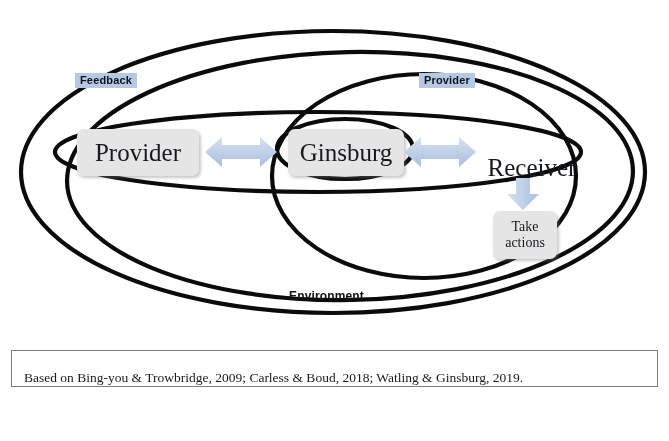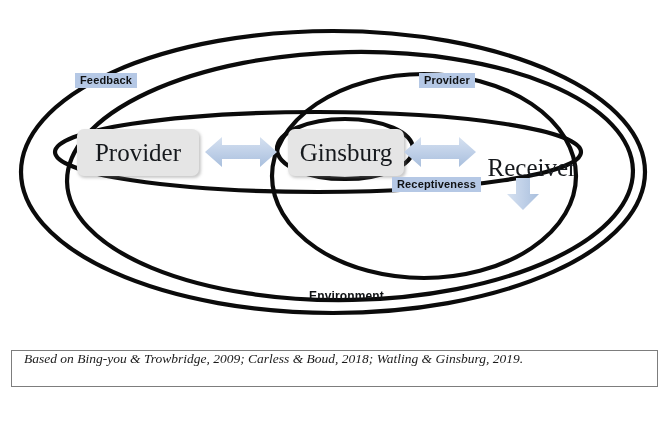--- a/index.html
+++ b/index.html
@@ -94,43 +94,42 @@
     white-space: nowrap;
     line-height: 1;
   }
   .ring-label.plain {
     background: transparent;
     padding: 0;
   }
   #label-feedback      { left: 75px;  top: 73px; }
   #label-literacy      { left: 419px; top: 73px; }
   #label-receptiveness { left: 392px; top: 177px; }
-  #label-environment   { left: 289px; top: 290px; font-size: 12px; margin-left: 20px; }
+  #label-environment   { left: 289px; top: 290px; font-size: 12px; }
 
   
   .arrow {
     position: absolute;
   }
   #arrow-provider-message { left: 205px; top: 134px; width: 72px; height: 36px; }
   #arrow-message-receiver { left: 404px; top: 134px; width: 72px; height: 36px; }
   #arrow-receiver-actions { left: 505px; top: 178px; width: 36px; height: 32px; }
 
   
   #caption-box {
     position: absolute;
     left: 11px;
     top: 350px;
     width: 647px;
     height: 37px;
     box-sizing: border-box;
     border: 1px solid #7d7d7d;
     background: #ffffff;
     display: flex;
-    align-items: flex-start;
-    font-style: italic;
+    align-items: flex-end;
   }
   #caption-text {
     font-family: "Liberation Serif", serif;
     font-size: 13.5px;
     color: #1a1a1a;
     padding-left: 12px;
   }
 </style>
 </head>
 <body>
@@ -163,38 +162,41 @@
 
       <ellipse class="ellipse-ring" cx="345" cy="149" rx="68" ry="30"></ellipse>
     </svg>
 
     <div class="node-box big" id="node-provider">Provider</div>
 
     <div class="node-box big" id="node-message">Ginsburg</div>
 
     <div id="node-receiver">Receiver</div>
 
+    <div class="node-box" id="node-take-actions">
+      <span>Take</span>
+      <span>actions</span>
+    </div>
 
     <svg class="arrow" id="arrow-provider-message" viewBox="0 0 72 36">
       <polygon fill="url(#arrowGradH)" points="0,18 17,3 17,11 55,11 55,3 72,18 55,33 55,25 17,25 17,33"></polygon>
     </svg>
 
     <svg class="arrow" id="arrow-message-receiver" viewBox="0 0 72 36">
       <polygon fill="url(#arrowGradH)" points="0,18 17,3 17,11 55,11 55,3 72,18 55,33 55,25 17,25 17,33"></polygon>
     </svg>
 
     <svg class="arrow" id="arrow-receiver-actions" viewBox="0 0 36 32">
       <polygon fill="url(#arrowGradV)" points="11,0 25,0 25,16 34,16 18,32 2,16 11,16"></polygon>
     </svg>
 
     <div class="ring-label" id="label-feedback">Feedback</div>
 
     <div class="ring-label" id="label-literacy">Provider</div>
 
-    <div class="ring-label" id="label-receptiveness">Receptiveness</div>
 
     <div class="ring-label plain" id="label-environment">Environment</div>
 
   </div>
 
   <div id="caption-box">
     <div id="caption-text">Based on Bing-you &amp; Trowbridge, 2009; Carless &amp; Boud, 2018; Watling &amp; Ginsburg, 2019.</div>
   </div>
 
 </div>

